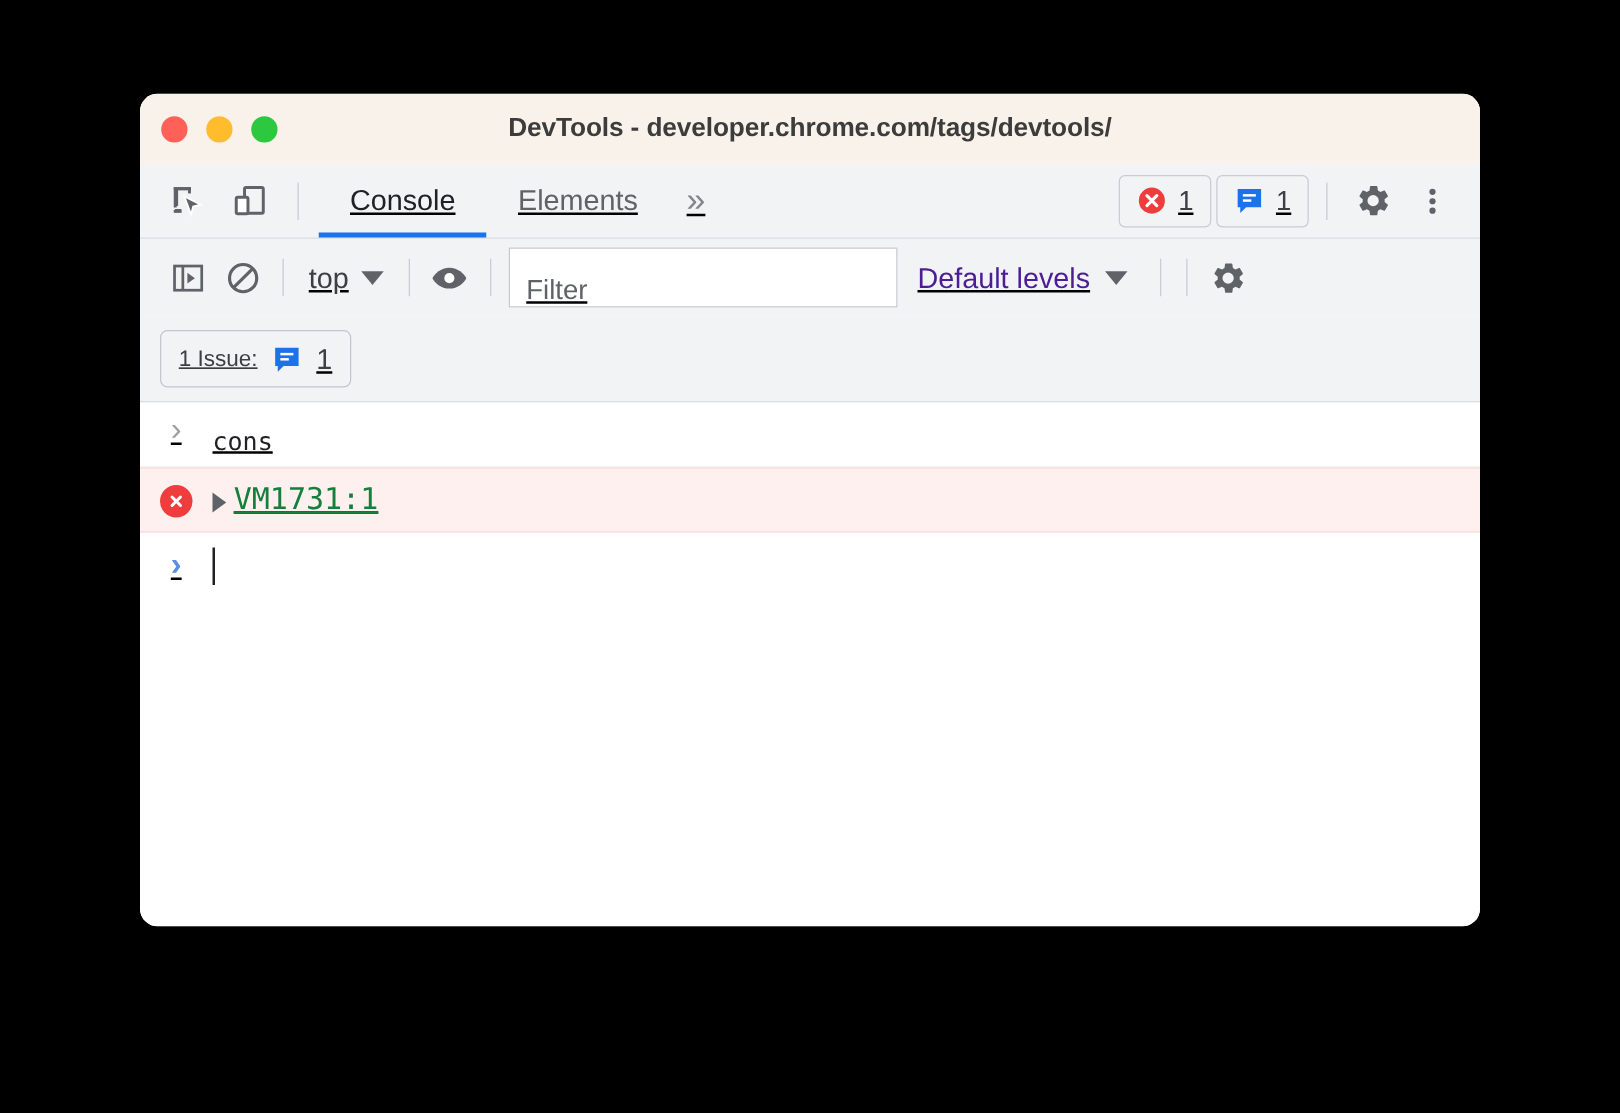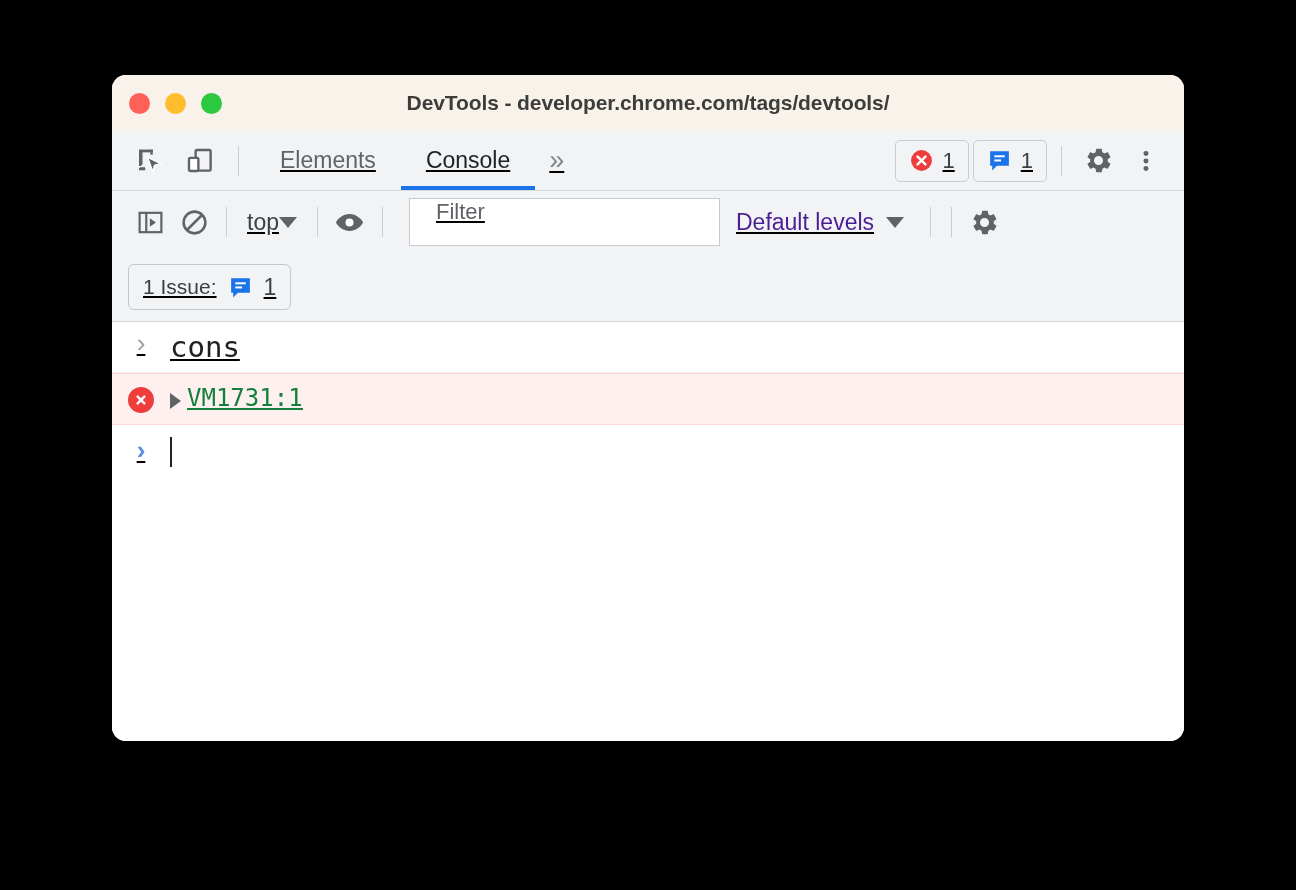--- a/index.html
+++ b/index.html
@@ -150,40 +150,41 @@
     height: 62px;
     background: #f1f3f4;
     display: flex;
     align-items: center;
     padding-left: 16px;
     flex: 0 0 auto;
   }
   .dropdown {
     display: flex;
     align-items: center;
+    gap: 10px;
     font-size: 23px;
     color: #3c4043;
     padding: 0 10px;
   }
   .caret {
     width: 0; height: 0;
     border-left: 9px solid transparent;
     border-right: 9px solid transparent;
     border-top: 11px solid #5f6368;
   }
   .filter-box {
     width: 311px;
     height: 48px;
     background: #ffffff;
     border: 1px solid #c6c9cd;
     display: flex;
-    align-items: flex-start;
-    padding: 0 26px;
+    align-items: flex-end;
+    padding: 0 13px;
     box-sizing: border-box;
-    margin-left: 16px;
+    margin-left: 4px;
   }
   .filter-box .ph {
     font-size: 22px;
     color: #5f6368;
   }
   .levels {
     display: flex;
     align-items: center;
     gap: 12px;
     font-size: 23px;
@@ -206,21 +207,21 @@
     display: flex;
     align-items: center;
     gap: 11px;
     border: 1px solid #c4c7ca;
     border-radius: 6px;
     height: 44px;
     padding: 0 14px;
     background: #f1f3f4;
   }
   .issue-chip .lbl {
-    font-size: 21px;
+    font-size: 18px;
     color: #3c4043;
   }
   .issue-chip .num {
     font-size: 23px;
     color: #3c4043;
   }
 
   
   .console-body {
     flex: 1 1 auto;
@@ -248,24 +249,25 @@
   .chev {
     font-size: 26px;
     line-height: 1;
     font-family: "Liberation Sans", sans-serif;
   }
   .chev.gray { color: #9aa0a6; }
   .chev.blue { color: #5b8ee6; font-weight: bold; }
 
   .cmd-text {
     font-family: "DejaVu Sans Mono", monospace;
-    font-size: 29px;
+    font-size: 20px;
     color: #202124;
     line-height: 1.28;
     padding-top: 1px;
+    margin-top: 12px;
   }
 
   .error-row {
     background: #fff0f0;
     border-top: 1px solid #ffd6d6;
     border-bottom: 1px solid #ffd6d6;
     display: flex;
     align-items: flex-start;
     padding: 9px 0 11px 0;
   }
@@ -355,25 +357,25 @@
       <div class="icon-btn">
         <svg width="30" height="30" viewBox="0 0 24 24">
           <rect x="8.5" y="3.2" width="12" height="16.5" rx="1" fill="none" stroke="#5f6368" stroke-width="1.9"></rect>
           <rect x="3.2" y="9.5" width="7.5" height="10.5" rx="1" fill="#ffffff" stroke="#5f6368" stroke-width="1.9"></rect>
         </svg>
       </div>
       <div class="vsep"></div>
     </div>
 
     <div class="tabs">
+      <div class="tab active">
+        <span>Console</span>
+      </div>
       <div class="tab">
         <span>Elements</span>
-      </div>
-      <div class="tab active">
-        <span>Console</span>
       </div>
     </div>
     <div class="more-tabs">
       <span>»</span>
     </div>
 
     <div class="tb-right">
       <div class="count-badge">
         <svg width="25" height="25" viewBox="0 0 24 24">
           <circle cx="12" cy="12" r="10" fill="#ef3c3c"></circle>

